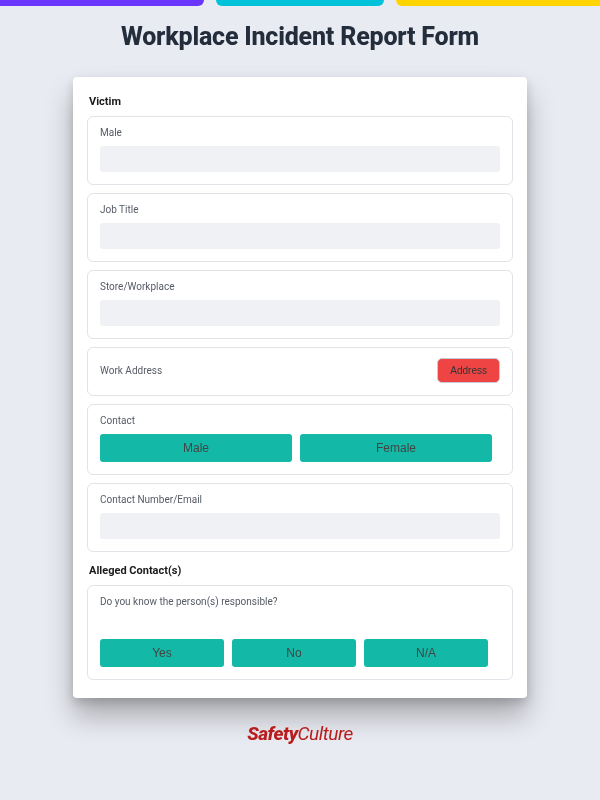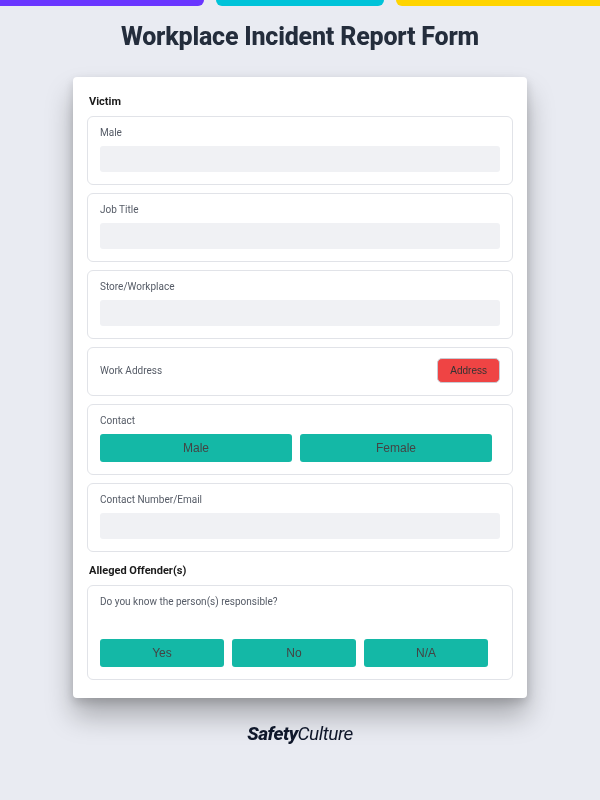--- a/index.html
+++ b/index.html
@@ -90,21 +90,21 @@
     cursor: pointer;
     text-align: center;
   }
   .pill.half { flex: 0 0 48%; }
   .pill.third { flex: 0 0 31%; margin-top: 24px; }
   .logo-wrap {
     text-align: center;
     margin-top: 24px;
     font-size: 19px;
     font-weight: 400;
-    color: #0f172a;
+    color: #b91c1c;
     font-style: italic;
     letter-spacing: -0.5px;
   }
   .logo-wrap b { font-weight: 800; font-style: italic; }
 </style>
 </head>
 <body>
 
 <div class="topbar">
   <div class="bar-purple"></div>
@@ -146,21 +146,21 @@
       <button class="pill half">Male</button>
       <button class="pill half">Female</button>
     </div>
   </div>
 
   <div class="field-box">
     <span class="field-label">Contact Number/Email</span>
     <input class="text-input" type="text" style="">
   </div>
 
-  <div class="section-heading" style="margin-top:12px">Alleged Offender(s)</div>
+  <div class="section-heading" style="margin-top:12px">Alleged Contact(s)</div>
 
   <div class="field-box">
     <span class="field-label">Do you know the person(s) responsible?</span>
     <div class="pill-row">
       <button class="pill third">Yes</button>
       <button class="pill third">No</button>
       <button class="pill third">N/A</button>
     </div>
   </div>
 

